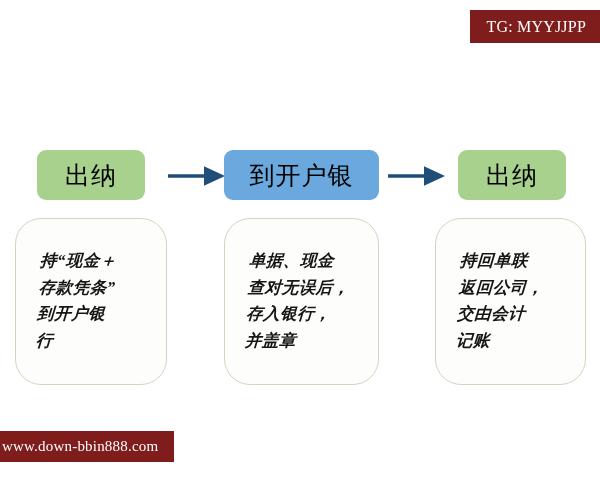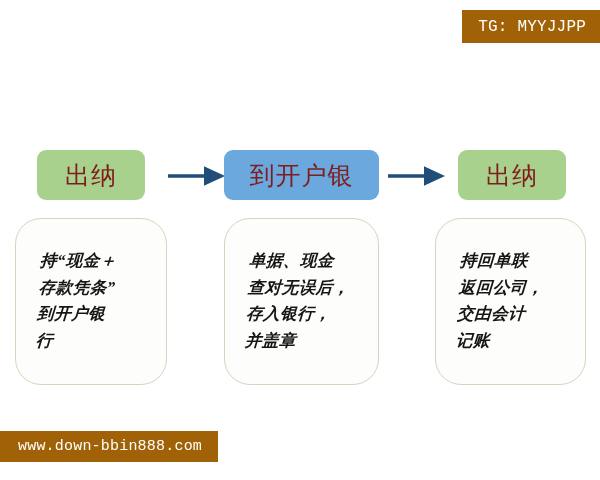--- a/index.html
+++ b/index.html
@@ -16,39 +16,39 @@
   #canvas {
     position: relative;
     width: 600px;
     height: 480px;
     background: #ffffff;
   }
 
   
   .watermark {
     position: absolute;
-    background: #a16207;
+    background: #7f1d1d;
     color: #ffffff;
-    font-family: Liberation Mono, monospace;
+    font-family: Liberation Serif, serif;
     display: flex;
     align-items: center;
     letter-spacing: 0.2px;
   }
   #wm-top {
     right: 0;
     top: 10px;
     height: 33px;
     padding: 0 14px 0 16px;
     font-size: 16px;
   }
   #wm-bottom {
     left: 0;
     bottom: 18px;
     height: 31px;
-    padding: 0 16px 0 18px;
+    padding: 0 16px 0 2px;
     font-size: 15px;
   }
 
   
   .column {
     position: absolute;
     top: 150px;
   }
   #col-1 { left: 15px;  width: 152px; }
   #col-2 { left: 224px; width: 155px; }
@@ -61,21 +61,21 @@
     height: 50px;
     border-radius: 9px;
     display: flex;
     align-items: center;
     justify-content: center;
     box-sizing: border-box;
   }
   .role-box .role-label {
     font-family: "Liberation Sans", sans-serif;
     font-size: 25px;
-    color: #7f1d1d;
+    color: #000000;
     line-height: 1;
     letter-spacing: 1px;
   }
   #role-1 { left: 22px;  width: 108px; background: #a9d18e; }
   #role-2 { left: 0px;   width: 155px; background: #6aa8dd; }
   #role-3 { left: 23px;  width: 108px; background: #a9d18e; }
 
   
   .desc-box {
     position: absolute;

